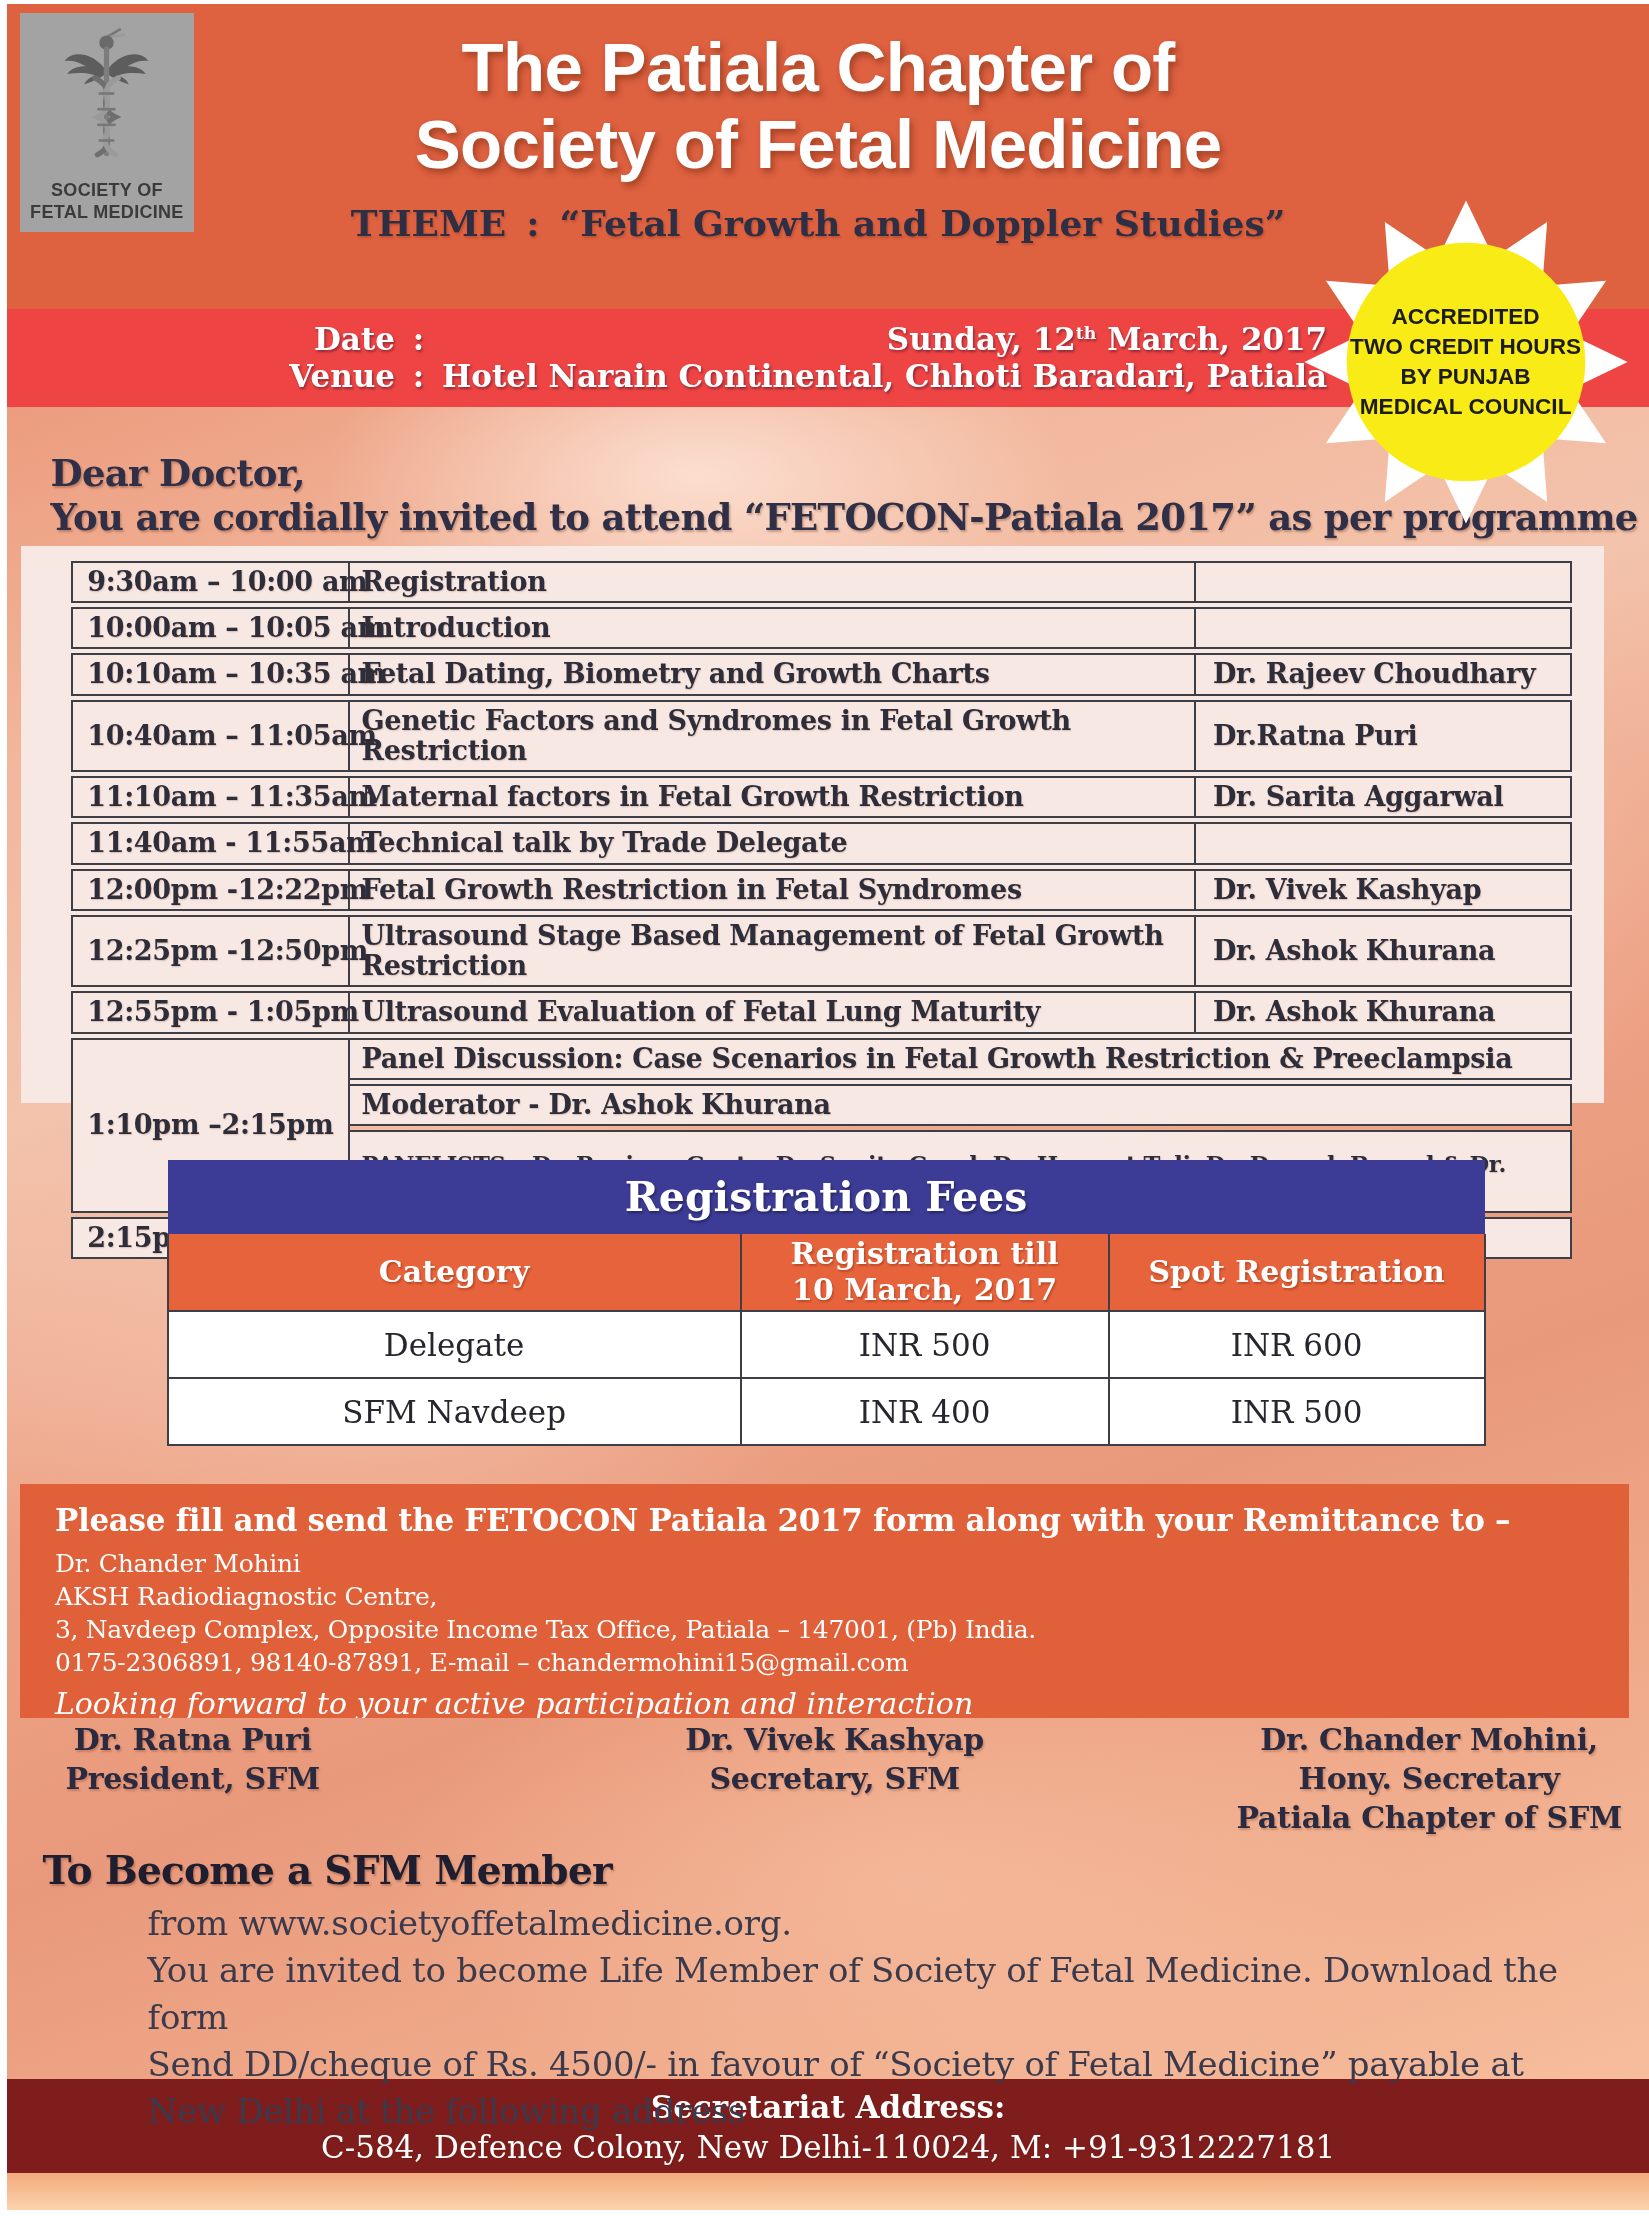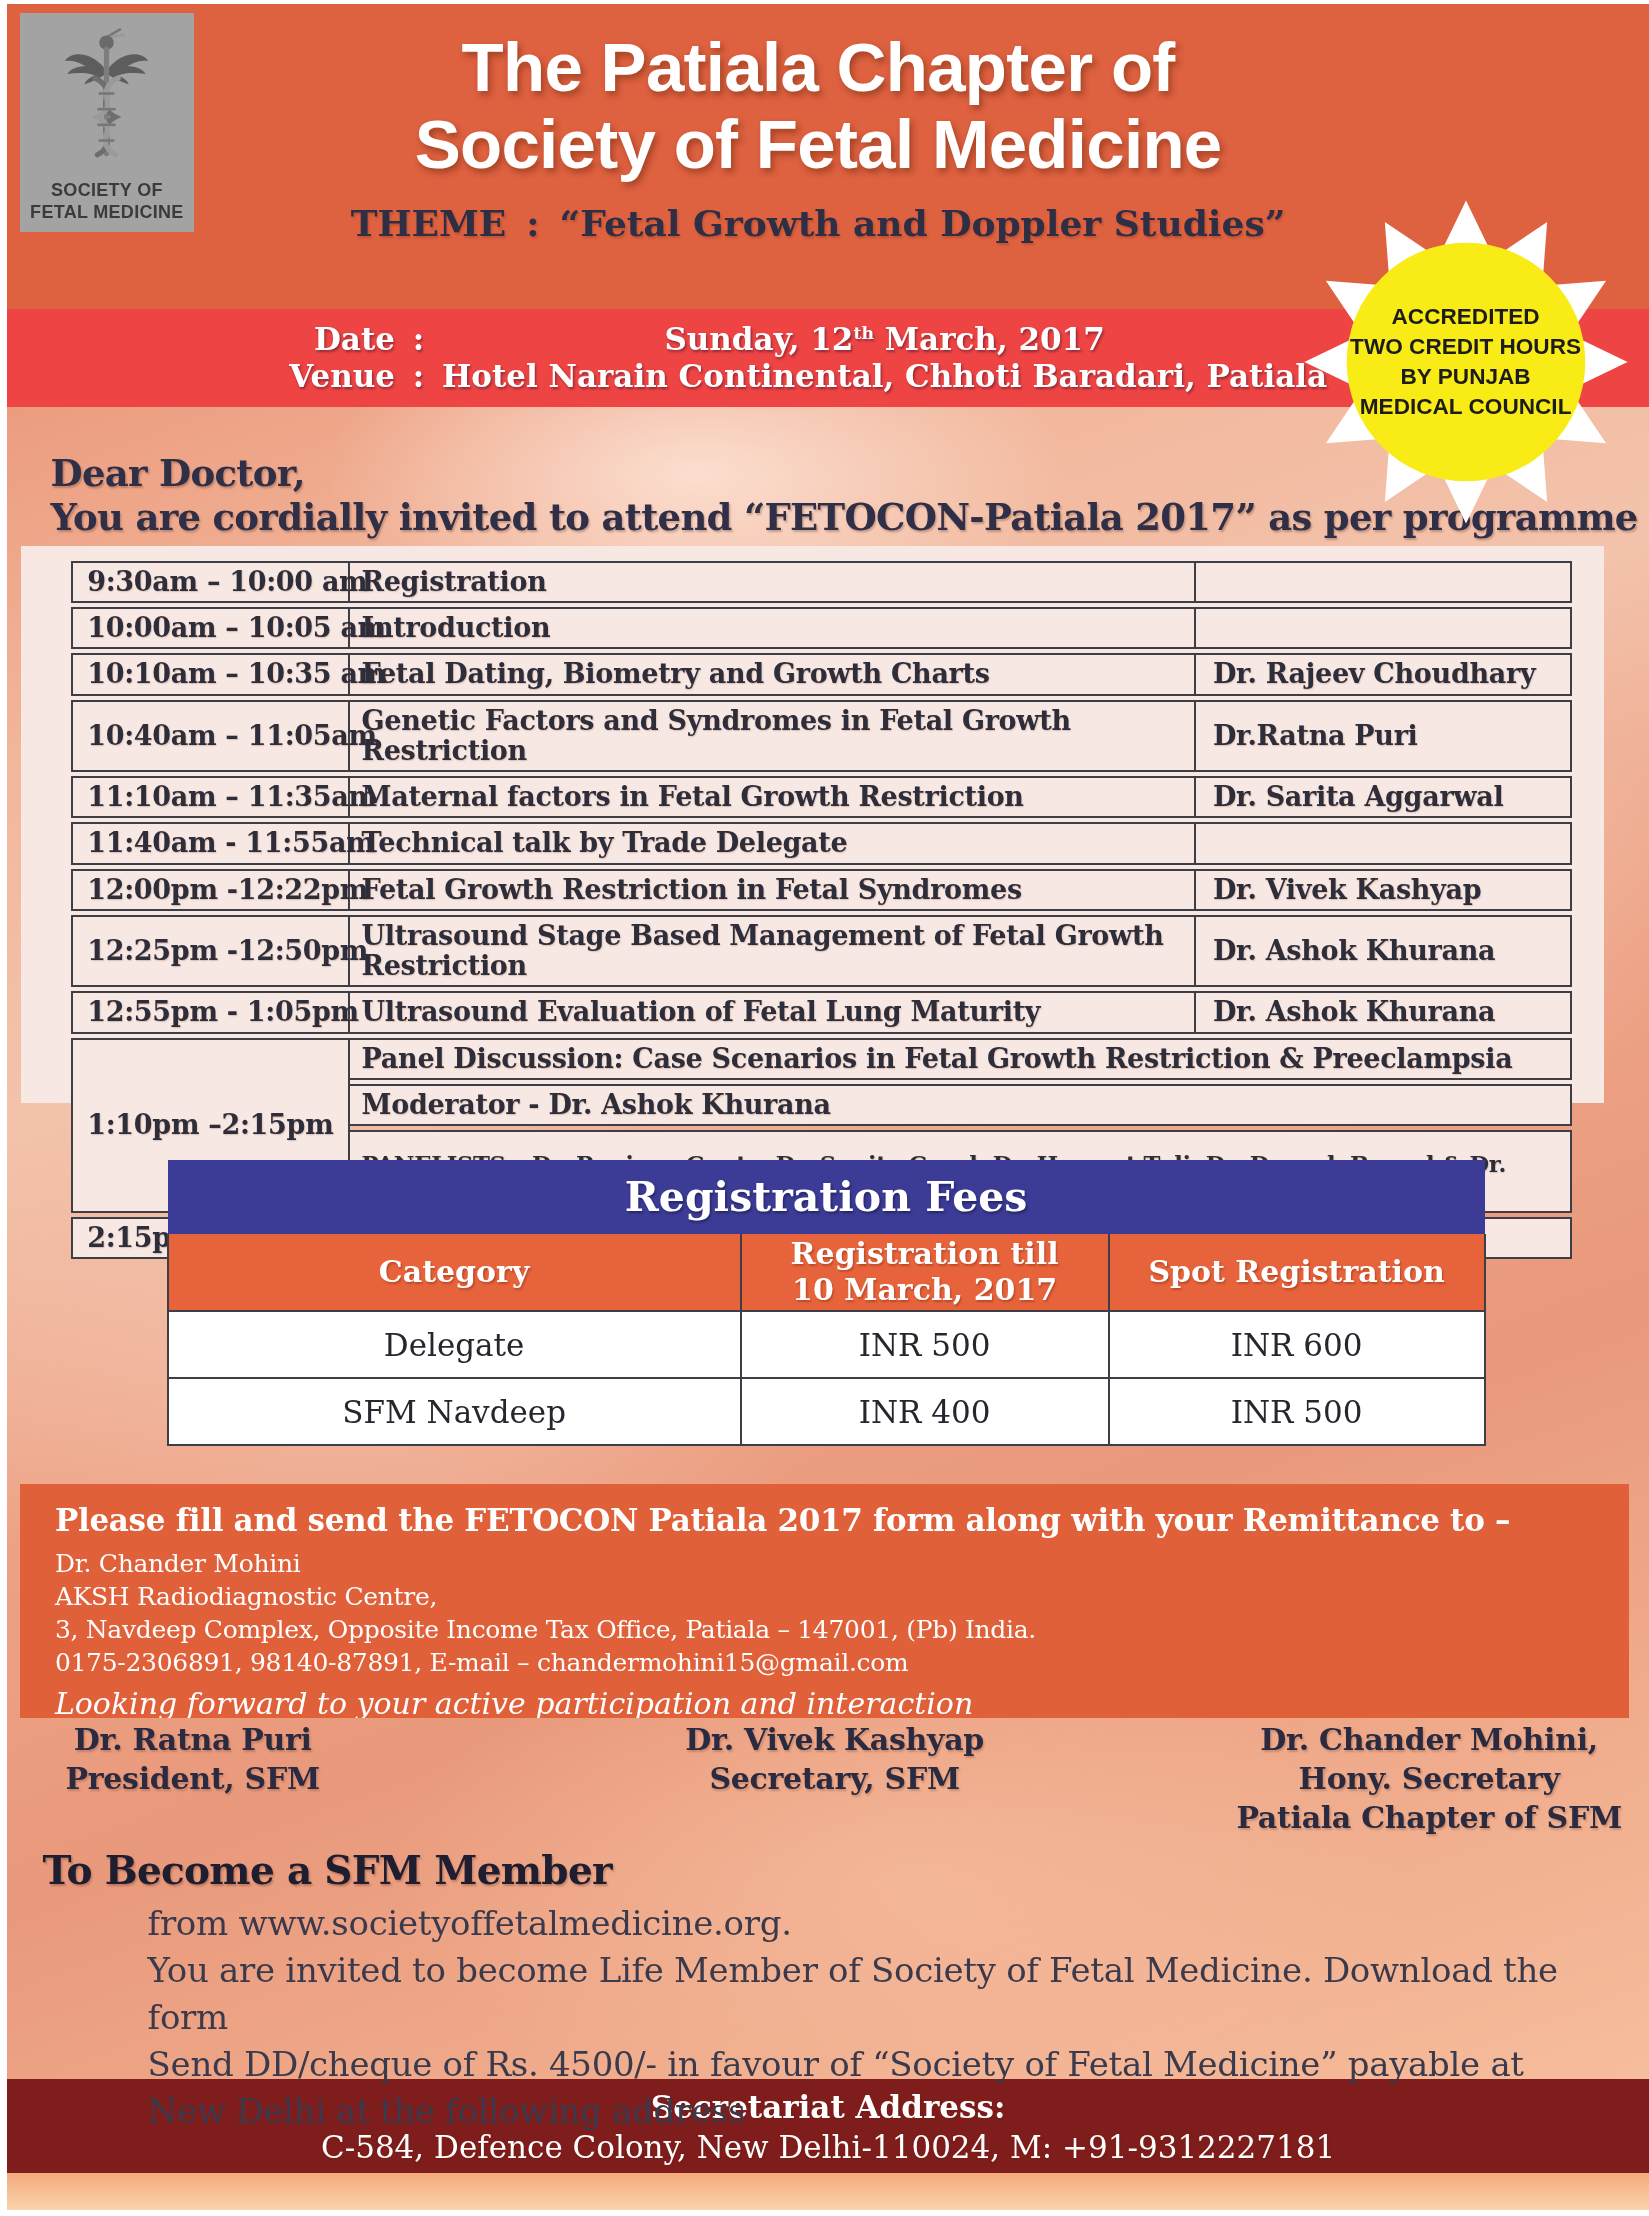--- a/index.html
+++ b/index.html
@@ -15,21 +15,21 @@
   .titles { margin-left:213px; width:1197px; padding-top:25px; text-align:center; }
   .title-line { font-family:"Liberation Sans", sans-serif; font-weight:bold; font-size:69px; line-height:77px; color:#ffffff; letter-spacing:-0.7px; text-shadow:2.7px 4px 6px rgba(90,30,0,0.45); }
   .theme-line { margin-top:18.6px; font-weight:bold; font-size:36px; color:#2E2E45; letter-spacing:0px; text-shadow:1.3px 2px 2px rgba(120,50,20,0.3); }
   .theme-colon { display:inline-block; margin:0 20px; }
 
   
   .event-band { height:98px; background:#ef4444; color:#ffffff; display:flex; flex-direction:column; justify-content:center; align-items:center; padding-right:40px; gap:4px; }
   .ev-line { display:grid; grid-template-columns:106px 47px auto; align-items:baseline; font-weight:bold; font-size:31px; line-height:37px; text-shadow:1.3px 2px 2.7px rgba(0,0,30,0.4); }
   .ev-label { text-align:right; }
   .ev-colon { text-align:center; }
-  .ev-value { text-align:center; white-space:nowrap; }
+  .ev-value { text-align:right; white-space:nowrap; }
   .sup { font-size:17.3px; vertical-align:super; line-height:0; }
 
   
   .badge { position:absolute; left:1296px; top:195px; width:326px; height:326px; z-index:6; }
   .badge svg { position:absolute; left:0; top:0; }
   .badge-text { position:absolute; left:0; top:0; width:100%; height:100%; display:flex; flex-direction:column; justify-content:center; align-items:center; text-align:center; font-family:"Liberation Sans", sans-serif; font-weight:bold; font-size:22.6px; line-height:30px; color:#1c1c1c; }
 
   
   .body-bg { position:relative; height:1672px;
     background:

